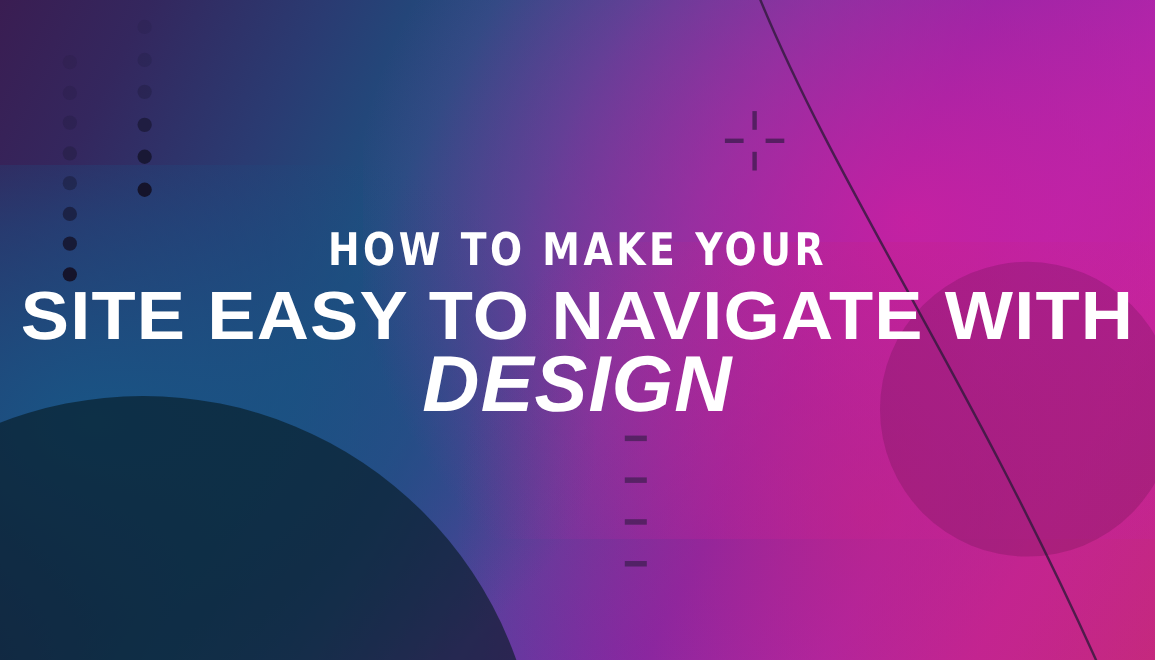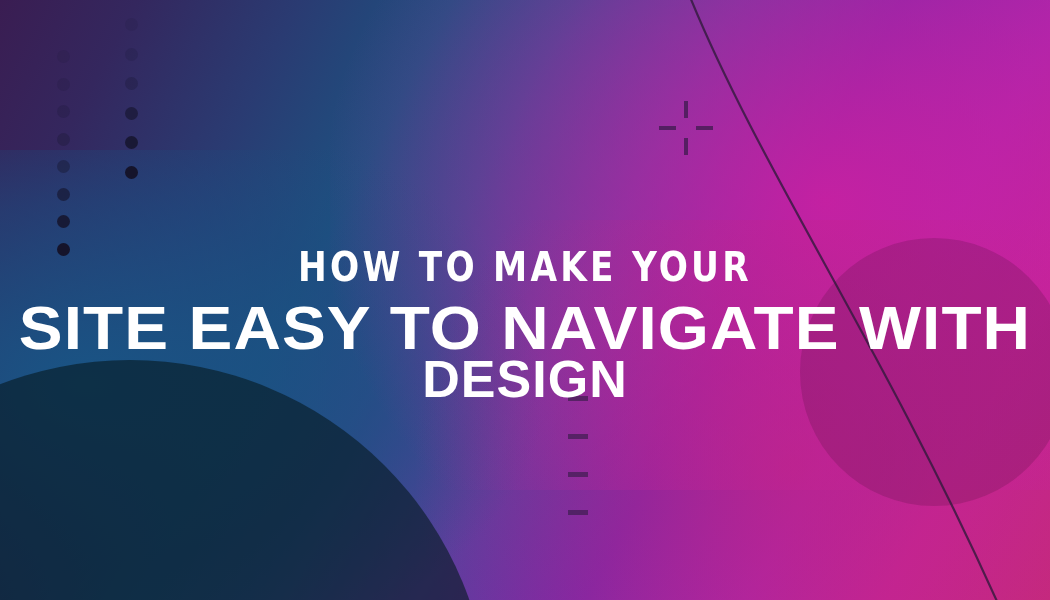--- a/index.html
+++ b/index.html
@@ -142,21 +142,20 @@
 
   
   #headline {
     position: absolute;
     left: 0;
     top: 0;
     width: 1050px;
     height: 462px;
     color: #ffffff;
     text-align: center;
-    margin-top: 40px;
   }
   .hl-line {
     position: absolute;
     width: 100%;
     white-space: nowrap;
     color: #ffffff;
     font-weight: bold;
   }
   #hl-line-1 {
     top: 203px;
@@ -168,23 +167,24 @@
   }
   #hl-line-2 {
     top: 252px;
     font-size: 62px;
     letter-spacing: 1px;
     font-family: "Liberation Sans Narrow", "Liberation Sans", sans-serif;
     transform: scaleX(1.06);
   }
   #hl-line-3 {
     top: 309px;
-    font-size: 52px;
+    font-size: 72px;
     letter-spacing: 1px;
     font-family: "Liberation Sans", sans-serif;
+    font-style: italic;
   }
 </style>
 </head>
 <body>
 
 <div id="banner">
 
   <div class="tint" id="tint-blue"></div>
   <div class="tint" id="tint-magenta"></div>
   <div class="tint" id="tint-pinkbottom"></div>

